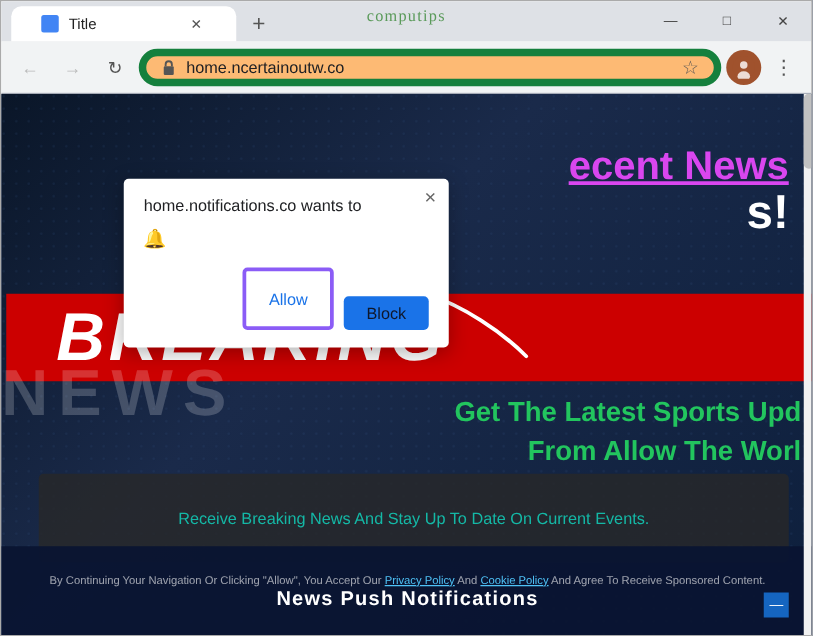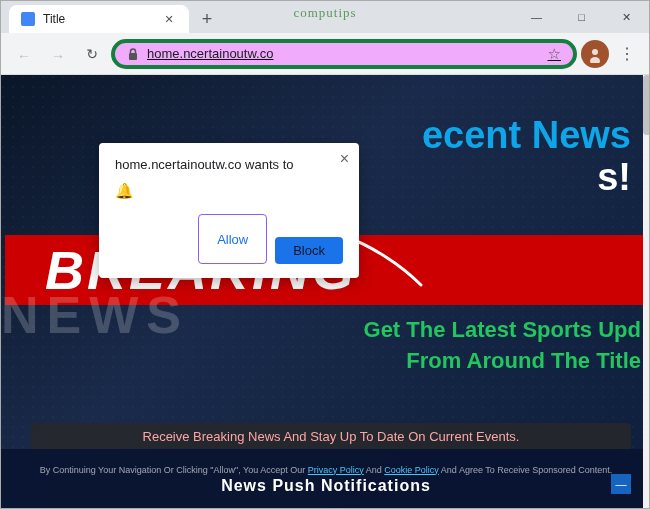--- a/index.html
+++ b/index.html
@@ -22,21 +22,21 @@
       position: relative;
     }
     #tab-area {
       display: flex;
       align-items: flex-end;
       height: 100%;
     }
     #active-tab {
       background: #fff;
       border-radius: 8px 8px 0 0;
-      padding: 0 12px;
+      padding: 0 24px;
       height: 28px;
       display: flex;
       align-items: center;
       gap: 8px;
       font-size: 12px;
       color: #222;
       min-width: 180px;
     }
     #tab-favicon {
       width: 14px;
@@ -127,27 +127,26 @@
       align-items: center;
       justify-content: center;
       font-size: 14px;
       color: #555;
     }
     .tb-btn.disabled { color: #bbb; cursor: default; }
     #address-bar {
       flex: 1;
       height: 30px;
       border-radius: 15px;
-      border: 4px solid #15803d;
-      background: #f0abfc;
+      border: 6px solid #15803d;
+      background: #fdba74;
       display: flex;
       align-items: center;
       padding: 0 12px;
       gap: 8px;
-      text-decoration: underline;
     }
     #lock-icon-wrap {
       display: flex;
       align-items: center;
     }
     #url-text {
       flex: 1;
       font-size: 13px;
       color: #202124;
     }
@@ -274,33 +273,33 @@
     }
 
     
     #bottom-news-bar {
       position: absolute;
       bottom: 60px;
       left: 30px;
       right: 20px;
       background: rgba(40,40,40,0.8);
       border-radius: 4px;
-      padding: 6px 16px;
-      color: #fca5a5;
+      padding: 28px 16px;
+      color: #14b8a6;
       font-size: 13px;
       text-align: center;
     }
 
     
     #footer-bar {
       position: absolute;
       bottom: 0;
       left: 0;
       right: 0;
-      height: 61px;
+      height: 73px;
       background: rgba(10,20,50,0.95);
       display: flex;
       flex-direction: column;
       align-items: center;
       justify-content: center;
       gap: 2px;
     }
     #footer-small-text {
       font-size: 9px;
       color: rgba(255,255,255,0.6);
@@ -372,21 +371,21 @@
       color: #202124;
     }
     #dialog-buttons {
       display: flex;
       justify-content: flex-end;
       gap: 8px;
     }
     .dialog-btn {
       padding: 6px 18px;
       border-radius: 4px;
-      border: 1px solid #8b5cf6;
+      border: 3px solid #8b5cf6;
       font-size: 13px;
       cursor: pointer;
       background: #fff;
       color: #1a73e8;
       font-weight: 500;
     }
     #block-btn {
       background: #1a73e8;
       color: #0f172a;
       border: none;
@@ -466,34 +465,34 @@
       <defs>
         <pattern id="dots" x="0" y="0" width="10" height="10" patternUnits="userSpaceOnUse">
           <circle cx="2" cy="2" r="1" fill="#3a5a8a" opacity="0.6"></circle>
         </pattern>
       </defs>
       <rect width="650" height="435" fill="url(#dots)"></rect>
     </svg>
   </div>
 
   <div id="recent-news-text">
-    <div style="font-size:38px;font-weight:bold;color:#0ea5e9;">ecent News</div>
+    <div style="font-size:32px;font-weight:bold;color:#d946ef;text-decoration:underline;">ecent News</div>
     <div style="font-size:38px;font-weight:bold;color:white;">s!</div>
   </div>
 
   <div id="breaking-news-banner">
     <div id="breaking-red">
       <span id="breaking-text">BREAKING</span>
     </div>
     <div id="news-text-large">NEWS</div>
   </div>
 
   <div id="sports-update">
     <div>Get The Latest Sports Upd</div>
-    <div>From Around The Title</div>
+    <div>From Allow The Worl</div>
   </div>
 
   <svg id="arrow-svg" width="120" height="80" viewBox="0 0 120 80">
     <path d="M 90 70 C 70 50 40 30 10 20" stroke="white" stroke-width="3" fill="none" stroke-linecap="round"></path>
     <polygon points="10,20 25,18 18,30" fill="white"></polygon>
   </svg>
 
   <div id="bottom-news-bar">
     <span>Receive Breaking News And Stay Up To Date On Current Events.</span>
   </div>
@@ -509,21 +508,21 @@
     <div id="allow-push-label">News Push Notifications</div>
     <div id="footer-icon">—</div>
   </div>
 
   <div id="scrollbar">
     <div id="scroll-thumb"></div>
   </div>
 
   <div id="notification-dialog">
     <span id="dialog-close">×</span>
-    <div id="dialog-site">home.ncertainoutw.co wants to</div>
+    <div id="dialog-site">home.notifications.co wants to</div>
     <div id="dialog-notification-row">
       <span id="bell-icon">🔔</span>
     </div>
     <div id="dialog-buttons">
       <button class="dialog-btn" id="allow-btn">Allow</button>
       <button class="dialog-btn" id="block-btn">Block</button>
     </div>
   </div>
 </div>
 

